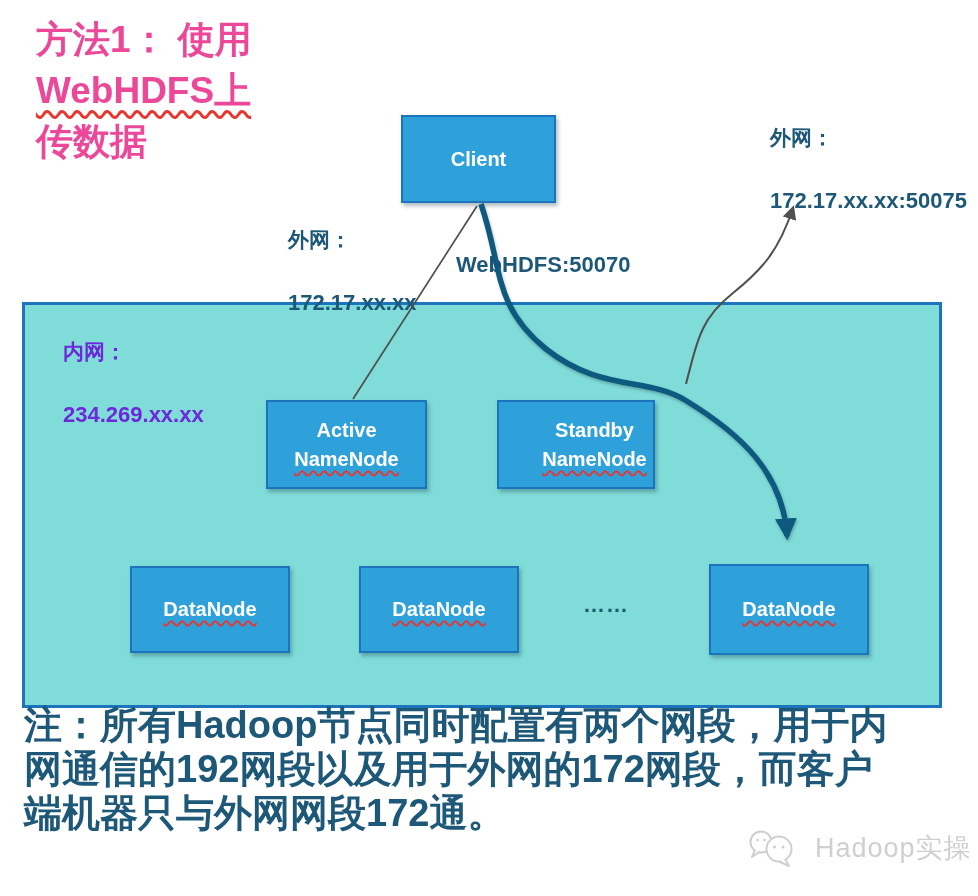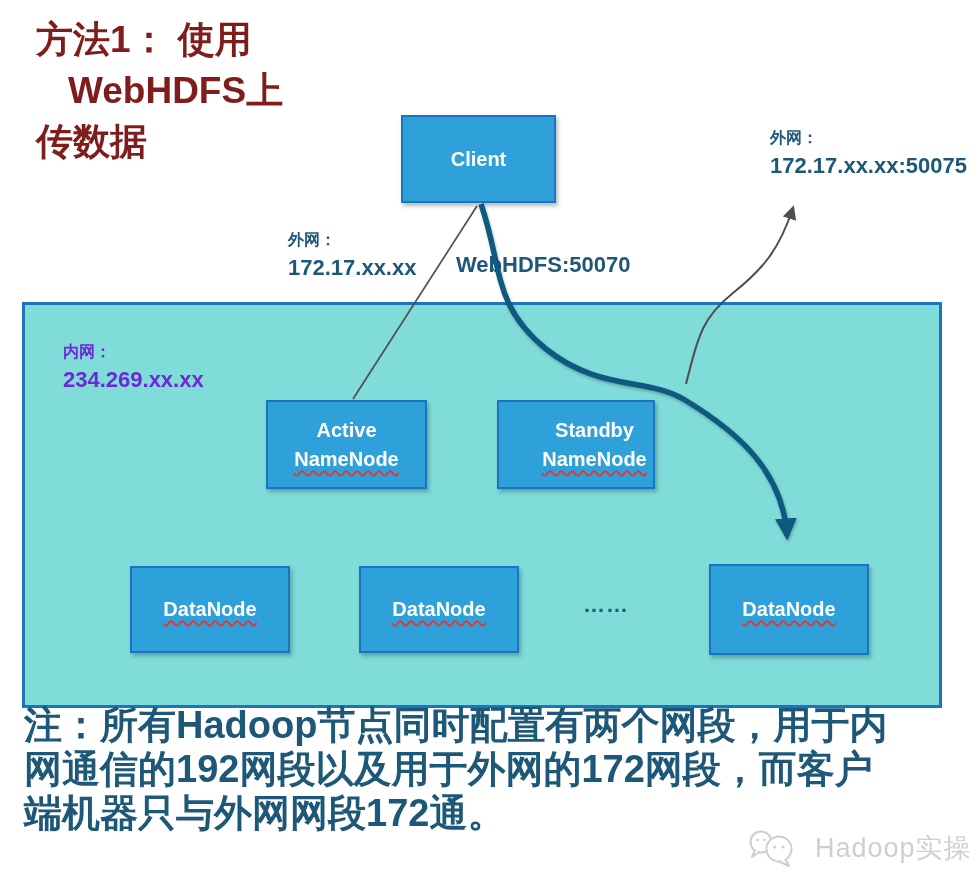--- a/index.html
+++ b/index.html
@@ -3,29 +3,29 @@
 <meta charset="utf-8">
 <style>
   html,body{margin:0;padding:0;background:#ffffff;}
   .stage{
     position:relative;width:978px;height:896px;overflow:hidden;background:#ffffff;
     font-family:"Liberation Sans", sans-serif;
   }
   
   .title{
     position:absolute;left:36px;top:14px;width:310px;
-    font-size:37px;font-weight:700;line-height:51px;color:#7f1d1d;
+    font-size:37px;font-weight:700;line-height:51px;color:#ec4899;
   }
   .squiggle-title{
-    text-decoration-style:wavy;
-    text-decoration-color:#E8352E;text-decoration-thickness:3px;text-underline-offset:7px;margin-left:32px;
+    text-decoration:underline;text-decoration-style:wavy;
+    text-decoration-color:#E8352E;text-decoration-thickness:3px;text-underline-offset:7px;
   }
   .netlabel{position:absolute;color:#1E5878;line-height:28px;}
-  .netlabel .cap{font-size:16px;font-weight:600;}
-  .netlabel .addr{font-size:22px;font-weight:700;}
+  .netlabel .cap{font-size:21px;font-weight:600;}
+  .netlabel .addr{font-size:22px;font-weight:700;margin-top:35px;}
   .ext-top{left:770px;top:124px;}
   .ext-mid{left:288px;top:226px;}
   .webhdfs{position:absolute;left:456px;top:252px;font-size:22px;font-weight:700;color:#1E5878;}
   .intranet-label{left:63px;top:338px;color:#6d28d9;}
   .ellipsis{position:absolute;left:583px;top:592px;font-size:22px;font-weight:700;color:#1D5B70;letter-spacing:1px;}
   .note{
     position:absolute;left:24px;top:703px;width:940px;
     font-size:38px;font-weight:700;line-height:44px;color:#1E5878;
   }
   

